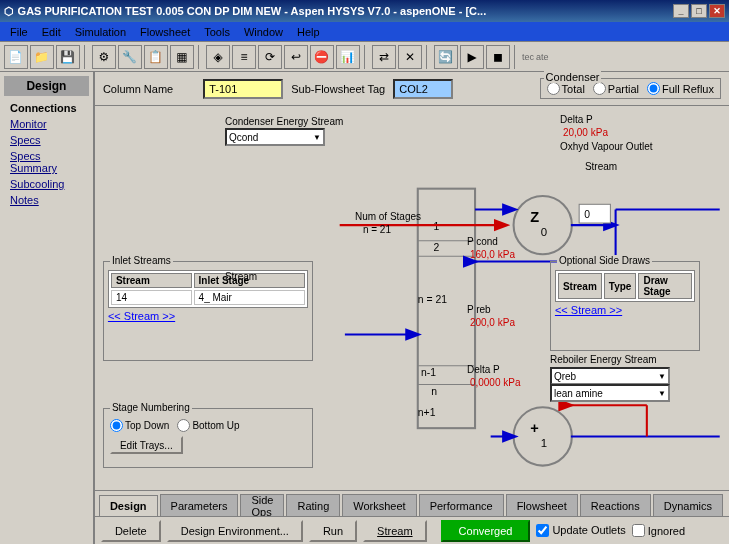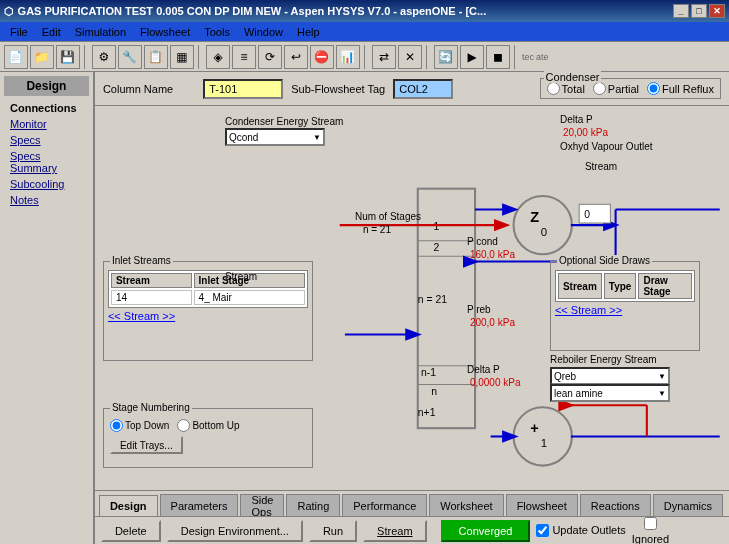--- a/index.html
+++ b/index.html
@@ -518,37 +518,37 @@
 
       <div style="position:absolute; left:130px; top:165px; font-size:10px;">Stream</div>
 
     </div>
 
     <div class="tab-bar">
       <div class="tab active">Design</div>
       <div class="tab">Parameters</div>
       <div class="tab">Side Ops</div>
       <div class="tab">Rating</div>
+      <div class="tab">Worksheet</div>
       <div class="tab">Performance</div>
-      <div class="tab">Worksheet</div>
       <div class="tab">Flowsheet</div>
       <div class="tab">Reactions</div>
       <div class="tab">Dynamics</div>
     </div>
 
     <div class="bottom-bar">
       <button class="btn">Delete</button>
       <button class="btn">Design Environment...</button>
       <button class="btn">Run</button>
       <button class="btn" style="text-decoration:underline;">Stream</button>
       <button class="btn btn-green">Converged</button>
       <label style="font-size:11px; display:flex; gap:3px;">
         <input type="checkbox" checked="" style="">
         <span>Update Outlets</span>
       </label>
-      <label style="font-size:11px; display:flex; align-items:center; gap:3px;flex-direction:column;">
+      <label style="font-size:11px; display:flex; align-items:center; gap:3px;">
         <input type="checkbox" style="">
         <span>Ignored</span>
       </label>
     </div>
 
   </div>
 </div>
 
 </body></html>

